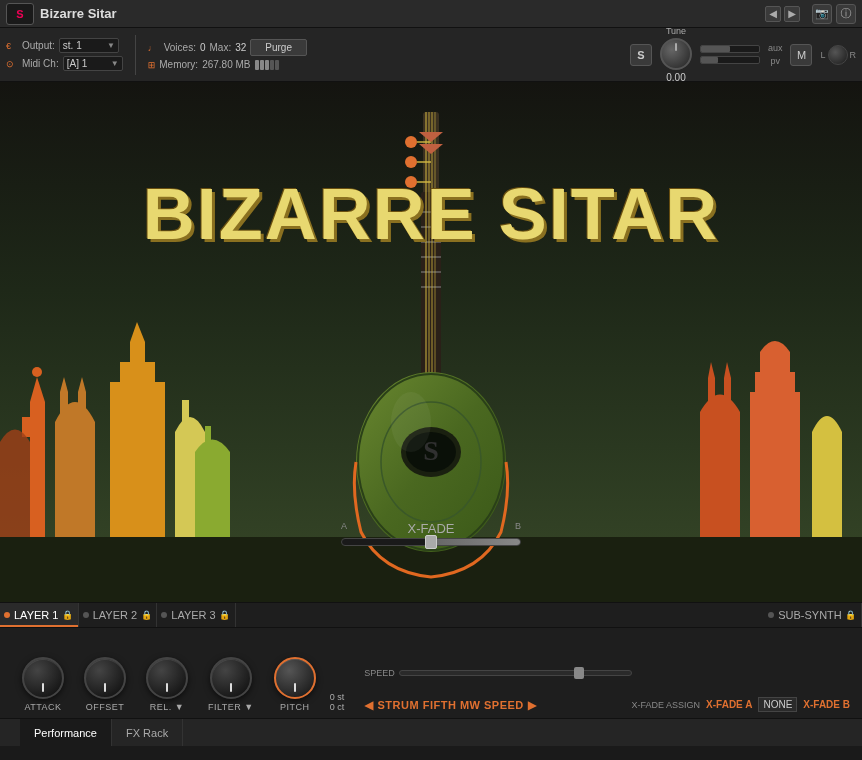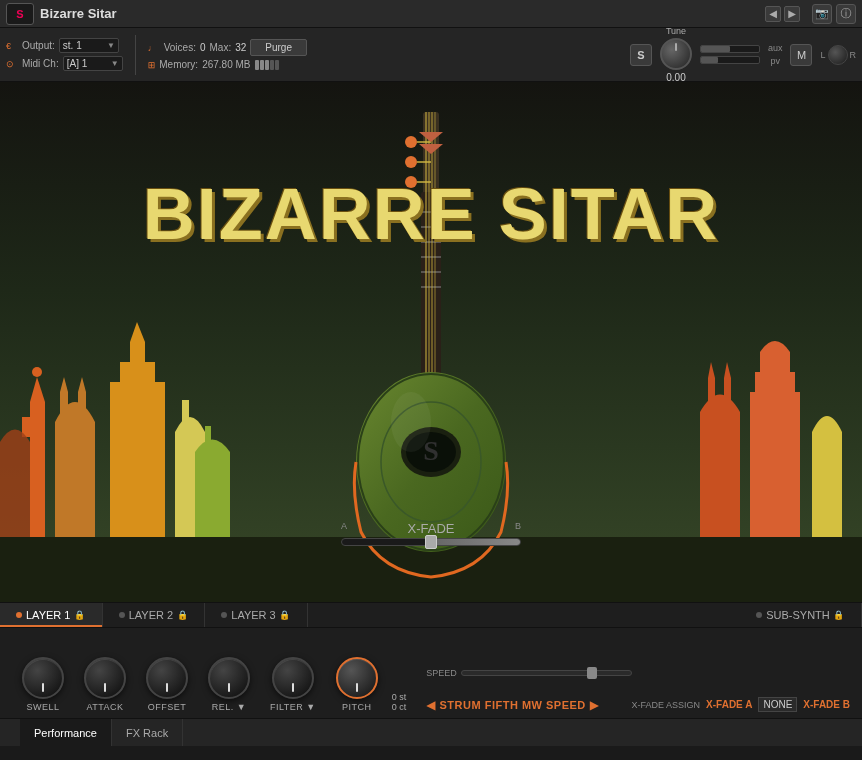--- a/index.html
+++ b/index.html
@@ -270,21 +270,21 @@
     
     .tabs-bar {
       background: #1e1e1e;
       display: flex;
       align-items: center;
       height: 26px;
       border-top: 1px solid #111;
       border-bottom: 1px solid #111;
     }
     .tab-item {
-      padding: 0 16px;
+      padding: 0 4px;
       height: 100%;
       display: flex; align-items: center; gap: 4px;
       color: #aaa; font-size: 11px;
       cursor: pointer;
       position: relative;
       border-right: 1px solid #333;
     }
     .tab-item.active {
       color: #fff;
       background: #2a2a2a;
@@ -689,24 +689,20 @@
   <div class="tab-item sub-synth-tab">
     <div class="tab-led"></div>
     <span>SUB-SYNTH</span>
     <span class="tab-lock">🔒</span>
   </div>
 </div>
 
 <div class="knobs-row">
   <div class="knob-group">
     <div class="knob dark"></div>
-    <span class="knob-label">SWELL</span>
-  </div>
-  <div class="knob-group">
-    <div class="knob dark"></div>
     <span class="knob-label">ATTACK</span>
   </div>
   <div class="knob-group">
     <div class="knob dark"></div>
     <span class="knob-label">OFFSET</span>
   </div>
   <div class="knob-group">
     <div class="knob dark"></div>
     <span class="knob-label">REL. ▼</span>
   </div>

